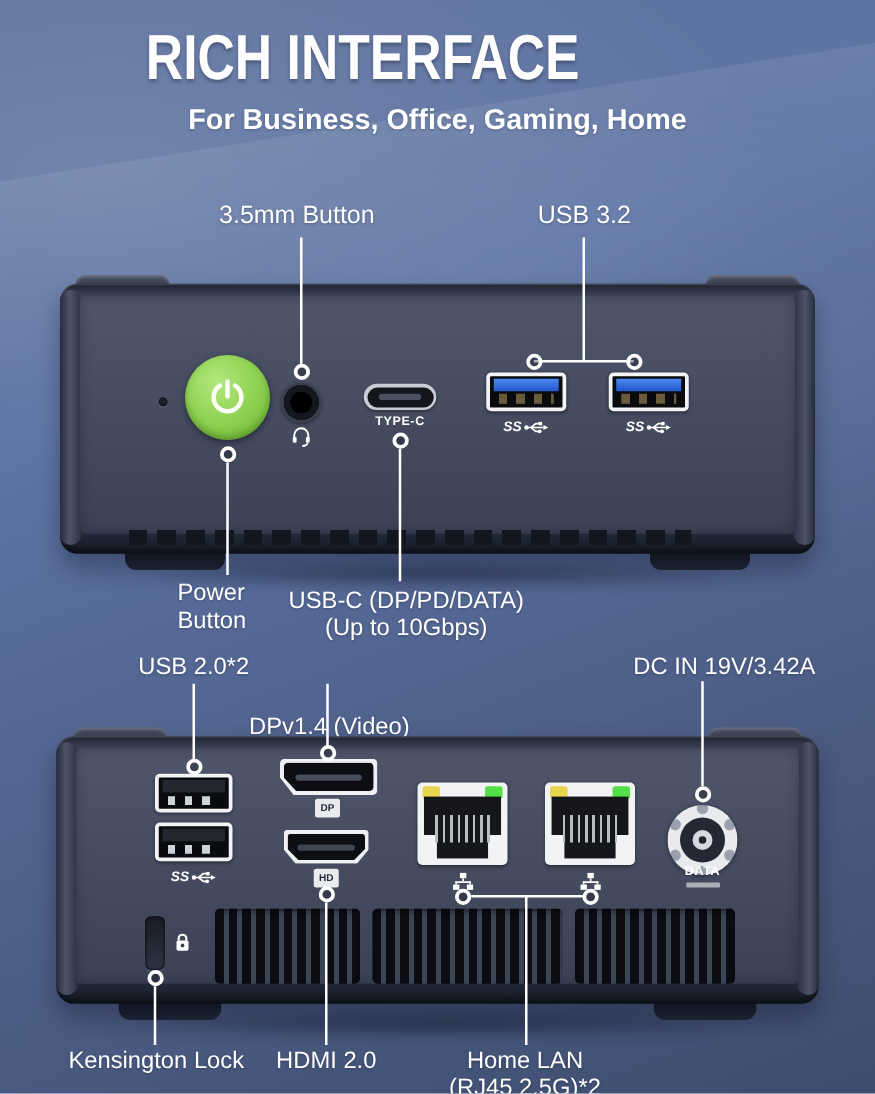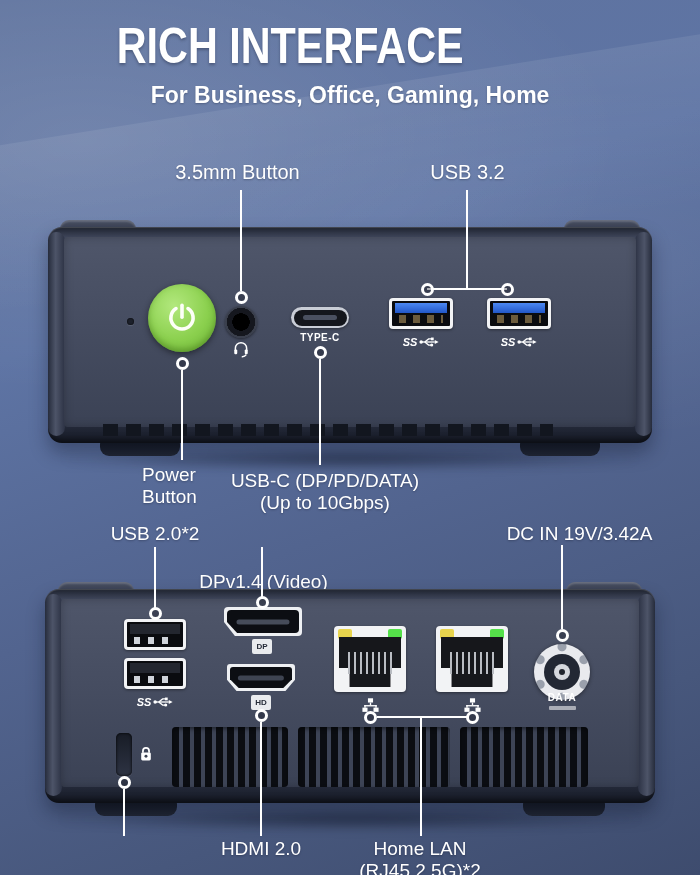--- a/index.html
+++ b/index.html
@@ -349,18 +349,19 @@
   <div class="cl v" style="left:260px;top:722px;height:114px;"></div>
 
   <div class="dot" style="left:364px;top:711px;"></div>
   <div class="dot" style="left:466px;top:711px;"></div>
   <div class="cl h" style="left:377px;top:716px;width:90px;"></div>
   <div class="cl v" style="left:420px;top:717px;height:119px;"></div>
 
   <div class="dot" style="left:118px;top:776px;"></div>
   <div class="cl v" style="left:123px;top:789px;height:47px;"></div>
 
+  <div class="lbl" style="left:35px;top:838px;width:180px;">Kensington Lock</div>
   <div class="lbl" style="left:196px;top:838px;width:130px;">HDMI 2.0</div>
   <div class="lbl" style="left:330px;top:838px;width:180px;">
     <span style="display:block;">Home LAN</span>
     <span style="display:block;">(RJ45 2.5G)*2</span>
   </div>
 </div>
 
 </body></html>

